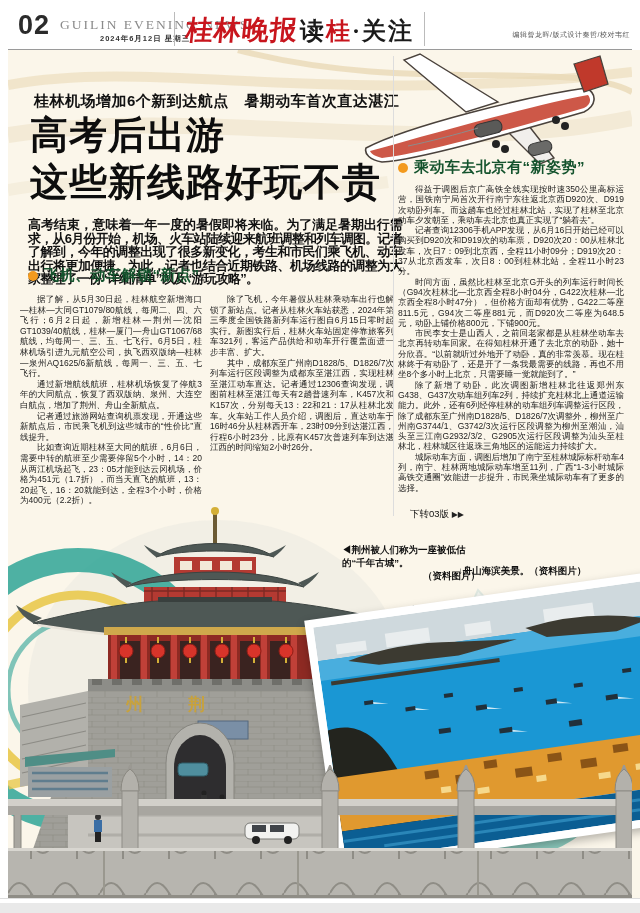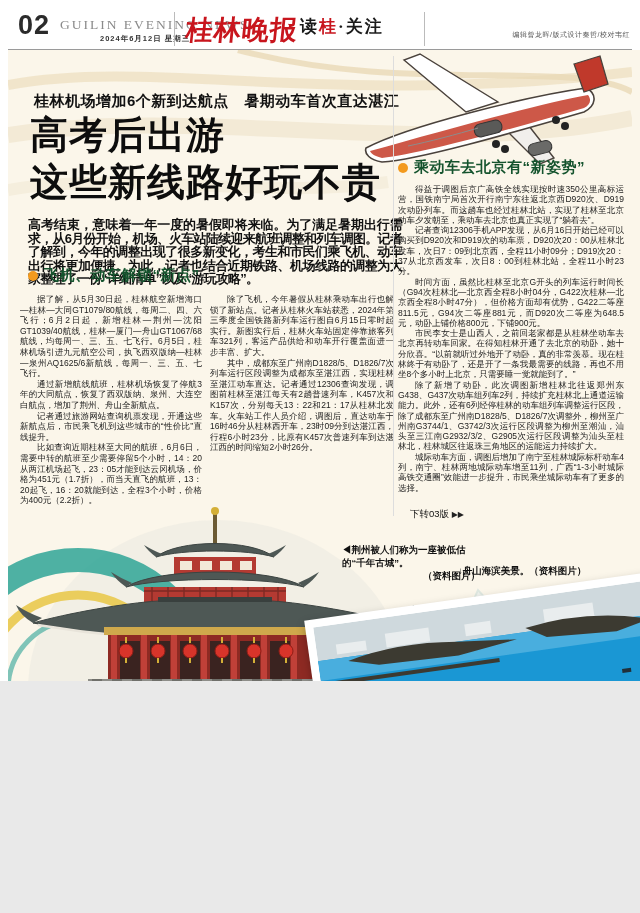--- a/index.html
+++ b/index.html
@@ -1,25 +1,25 @@
 <!DOCTYPE html>
 <html><head>
 <meta charset="utf-8">
 <style>
   html,body{margin:0;padding:0;background:#e9e9e9;}
-  .page{position:relative;width:640px;height:681px;background:#ffffff;overflow:hidden;
+  .page{position:relative;width:640px;height:903px;background:#ffffff;overflow:hidden;
         font-family:"Liberation Sans",sans-serif;-webkit-font-smoothing:antialiased;}
   
   .hdr{position:absolute;left:8px;top:8px;width:624px;height:42px;}
   .pagenum{position:absolute;left:10px;top:2px;font-size:27px;font-weight:900;color:#2b2b2b;letter-spacing:1px;}
   .mast-en{position:absolute;left:52px;top:9px;font-family:"Liberation Serif",serif;font-size:13.5px;color:#8a8a8a;letter-spacing:2px;}
   .hdr-date{position:absolute;left:92px;top:26px;font-size:7.5px;font-weight:700;color:#333;letter-spacing:1px;}
   .vline{position:absolute;top:4px;width:1px;height:34px;background:#bbb;}
   .mast-cn{position:absolute;left:178px;top:4px;font-family:"Liberation Serif",serif;font-size:27px;font-weight:900;color:#c8151d;transform:skewX(-6deg);letter-spacing:1px;}
-  .sect-name{position:absolute;left:292px;top:7px;font-family:"Liberation Serif",serif;font-size:17px;font-weight:700;color:#1a1a1a;letter-spacing:2px;}
+  .sect-name{position:absolute;left:292px;top:7px;font-family:"Liberation Serif",serif;font-size:24px;font-weight:700;color:#1a1a1a;letter-spacing:2px;}
   .sect-name .red{color:#c8151d;}
   .credits{position:absolute;right:2px;top:22px;font-size:7px;color:#555;letter-spacing:.5px;}
   .hdr-rule{position:absolute;left:8px;top:49px;width:624px;height:1px;background:#9a9a9a;}
   
   .content{position:absolute;left:8px;top:50px;width:624px;height:848px;background:#fbf6ea;overflow:hidden;padding-left:21px;}
   .bottom-strip{position:absolute;left:0;top:898px;width:640px;height:15px;background:#fff;border-top:1px solid #ddd;}
   .layer{position:absolute;left:0;top:0;}
   
   .kicker{position:absolute;left:26px;top:42px;width:380px;font-size:15px;font-weight:800;color:#111;letter-spacing:.5px;}
   .headline{position:absolute;left:22px;top:62px;width:385px;font-size:38px;line-height:47px;font-weight:900;color:#0d0d0d;letter-spacing:1px;}

